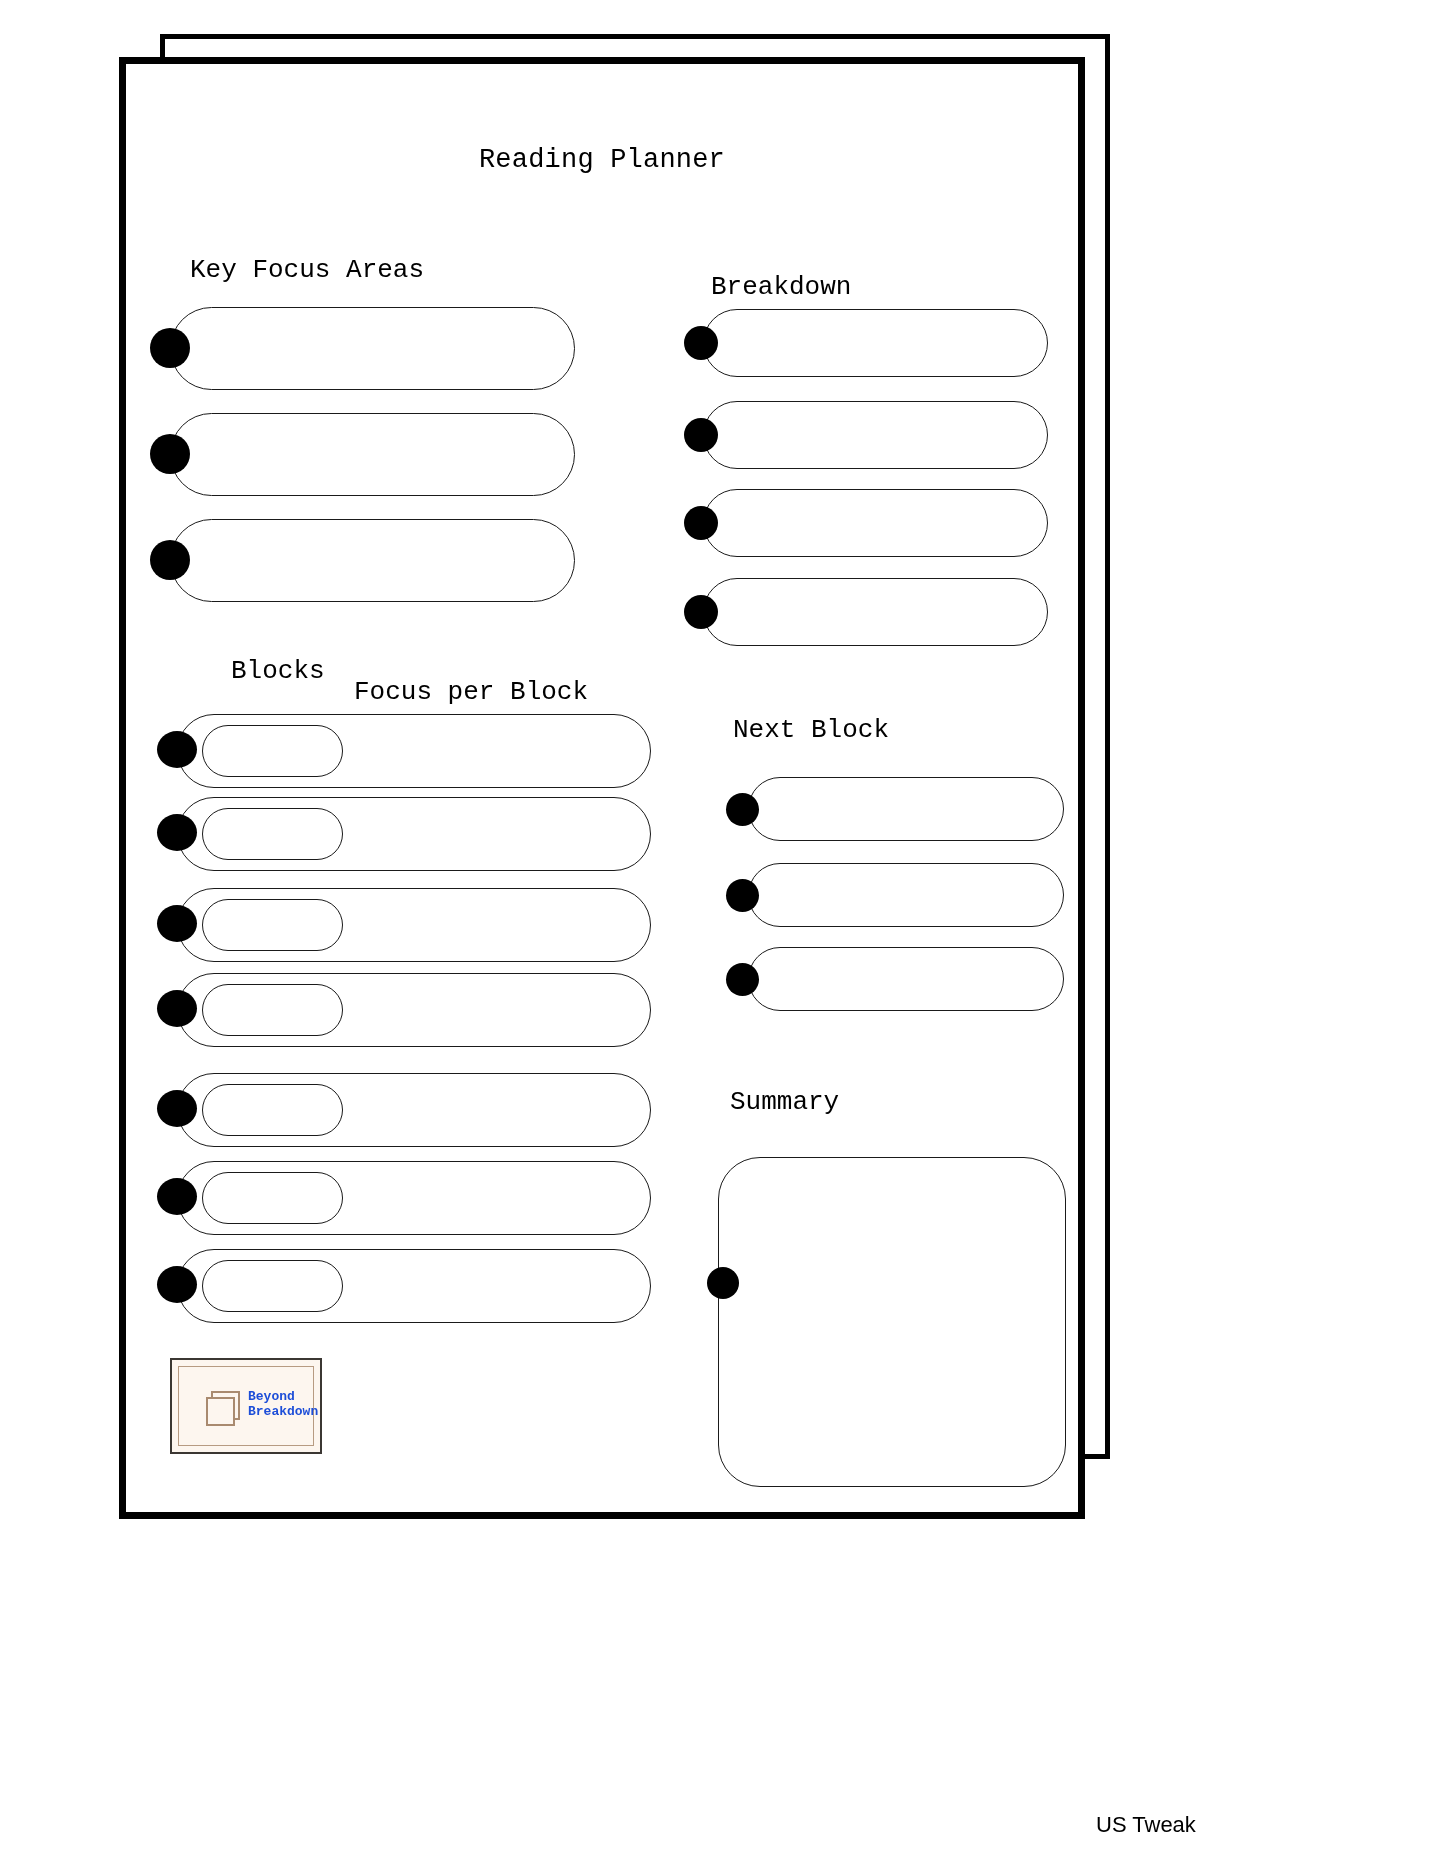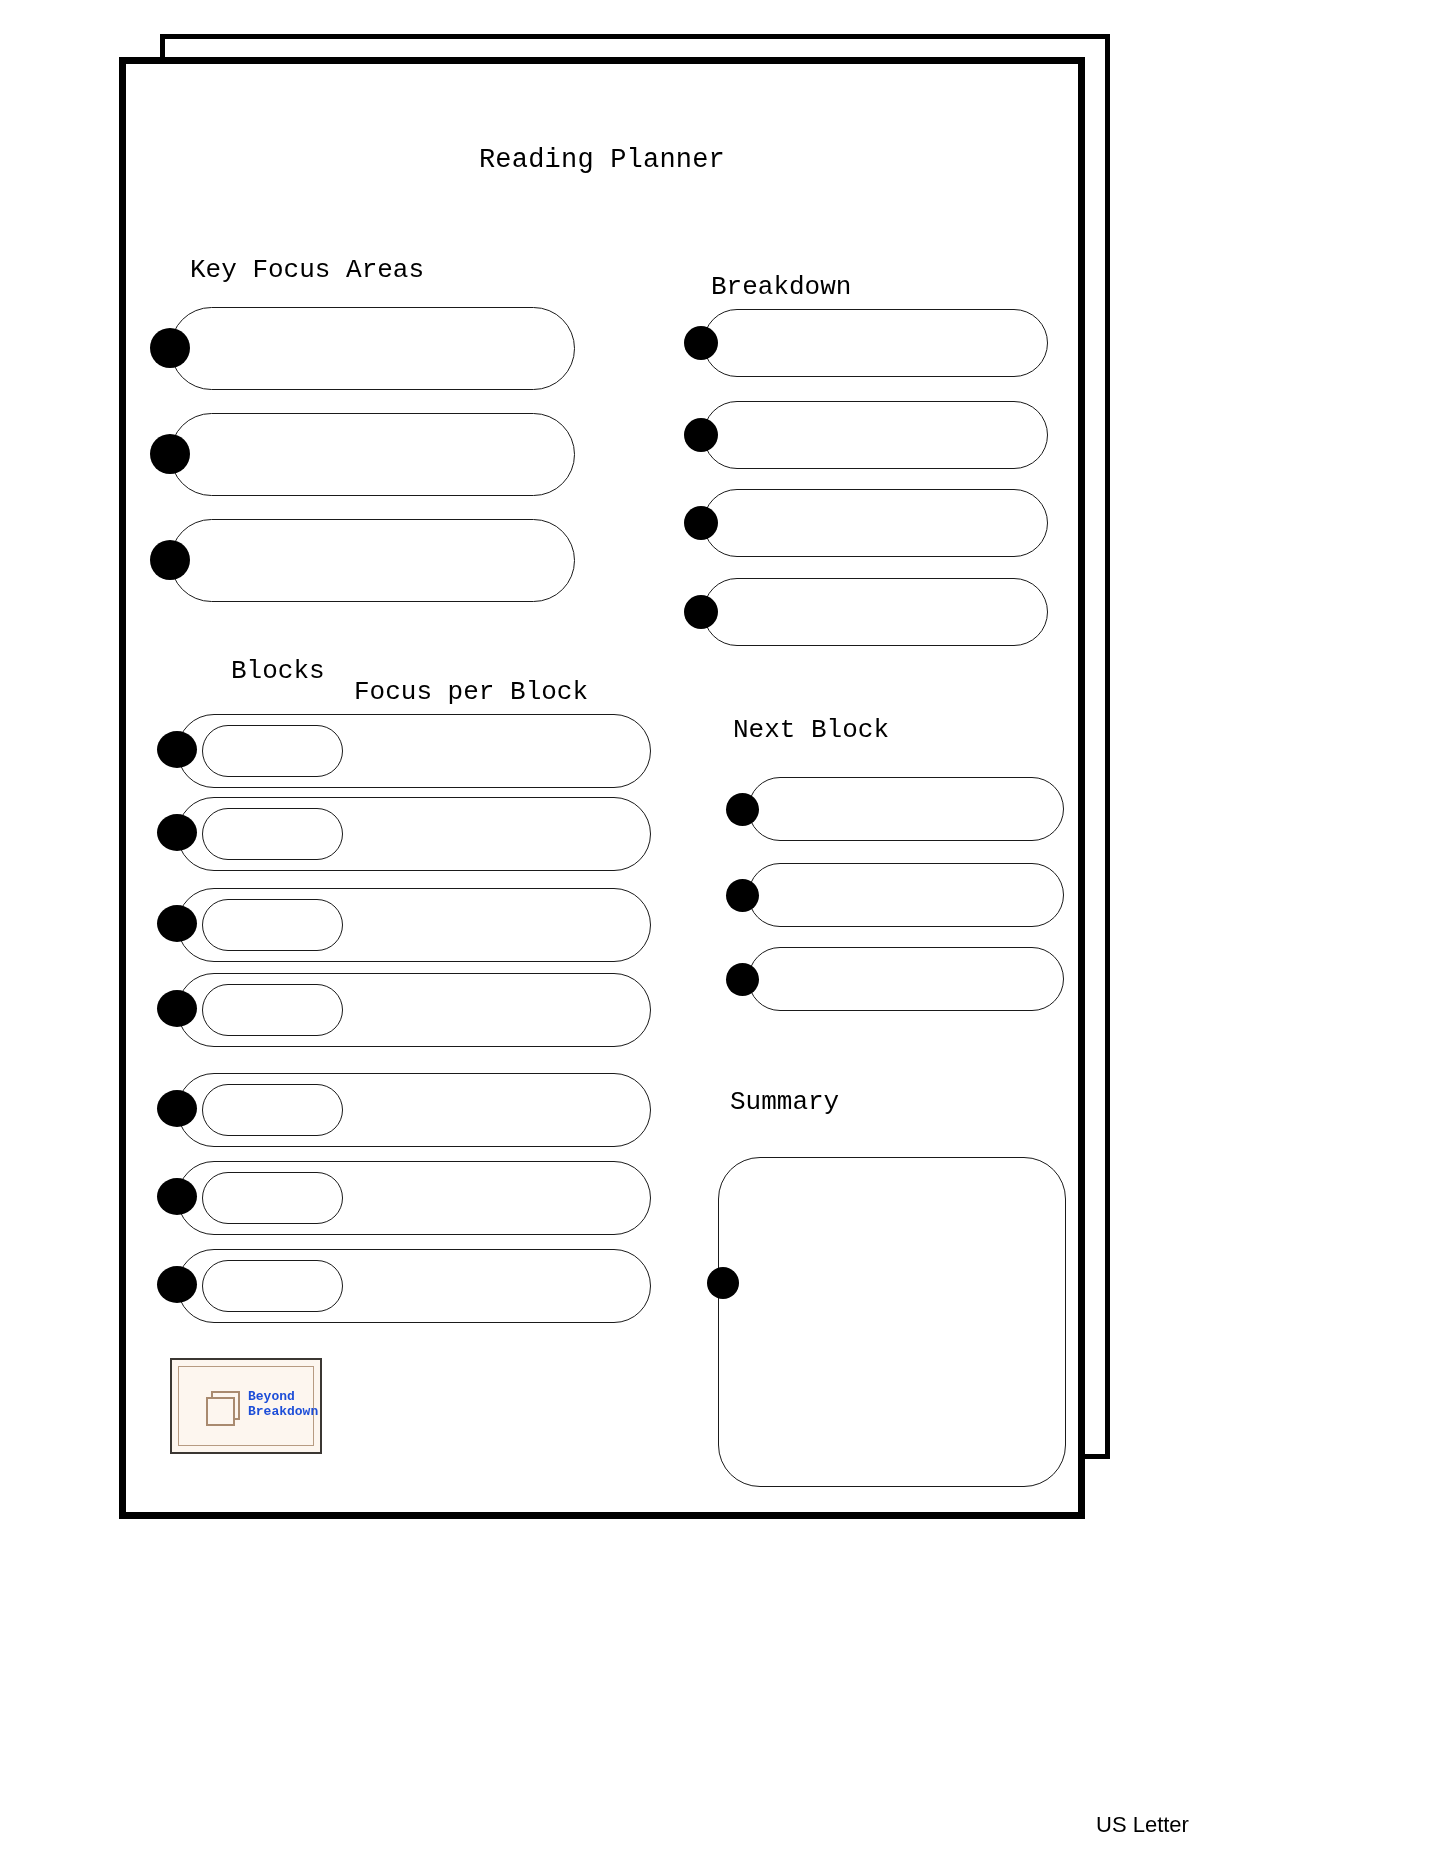--- a/index.html
+++ b/index.html
@@ -139,14 +139,14 @@
       </div>
       <div class="logo-txt">
         <div>Beyond</div>
         <div>Breakdown</div>
       </div>
     </div>
 
 
   </div>
 
-  <div class="paper-size">US Letter</div>
+  <div class="paper-size">US Tweak</div>
 </div>
 
 </body></html>

